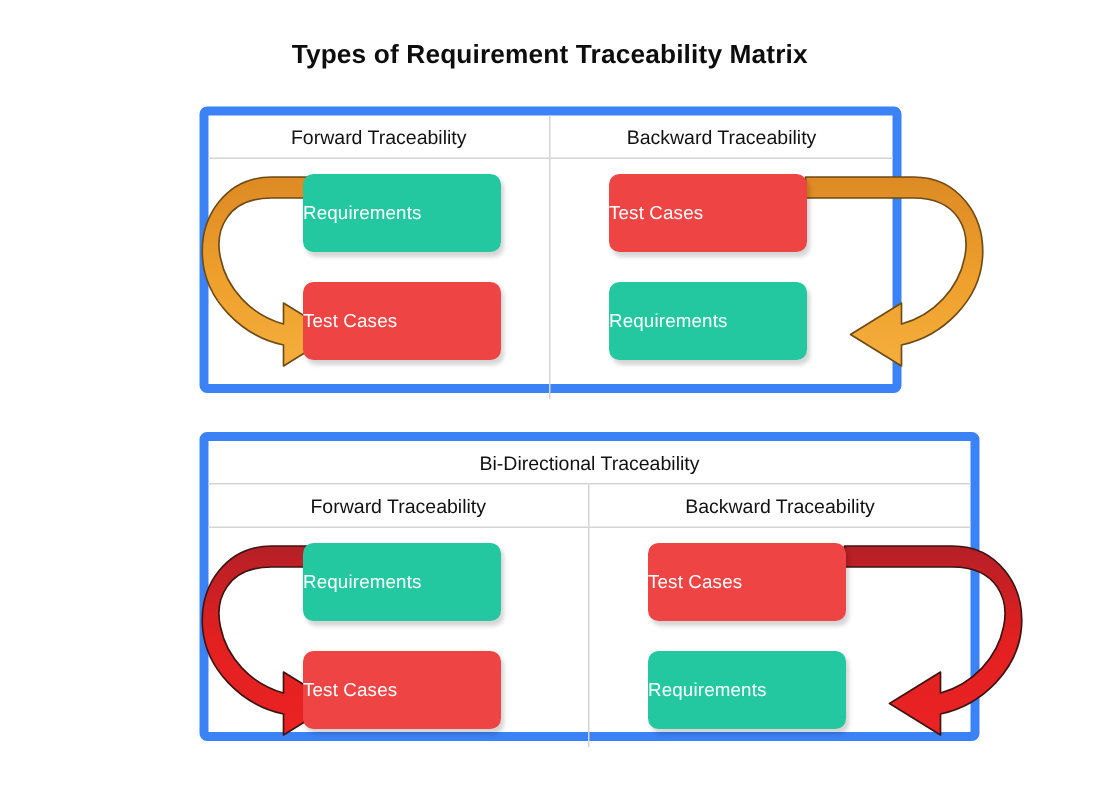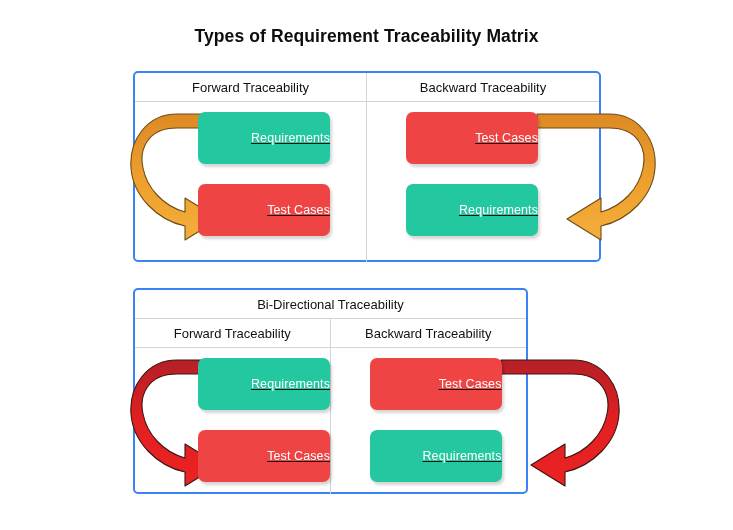--- a/index.html
+++ b/index.html
@@ -23,35 +23,35 @@
     width: 733px;
     text-align: center;
     font-size: 17.5px;
     font-weight: bold;
     color: #0d0d0d;
     letter-spacing: 0.1px;
   }
 
   .panel {
     position: absolute;
-    border: 2px solid #3b82f6;
+    border: 6px solid #3b82f6;
     border-radius: 5px;
     background: #ffffff;
     box-sizing: border-box;
   }
   #panel-forward-backward {
     left: 133px;
     top: 71px;
     width: 468px;
     height: 191px;
   }
   #panel-bidirectional {
     left: 133px;
     top: 288px;
-    width: 395px;
+    width: 520px;
     height: 206px;
   }
 
   .panel-title-row {
     position: absolute;
     left: 0;
     top: 0;
     width: 100%;
     height: 29px;
     border-bottom: 1px solid #d4d4d4;
@@ -104,23 +104,22 @@
     border-right: 1px solid #d4d4d4;
   }
 
   .node-box {
     position: absolute;
     width: 132px;
     height: 52px;
     border-radius: 7px;
     display: flex;
     align-items: center;
-    justify-content: flex-end;
+    justify-content: flex-start;
     box-shadow: 2px 3px 3px rgba(0,0,0,0.17);
-    text-decoration: underline;
   }
   .node-box .node-label {
     color: #ffffff;
     font-size: 12.5px;
     font-weight: normal;
     letter-spacing: 0.1px;
     white-space: nowrap;
   }
   .node-green { background: #23c8a0; }
   .node-blue  { background: #ef4444; }

